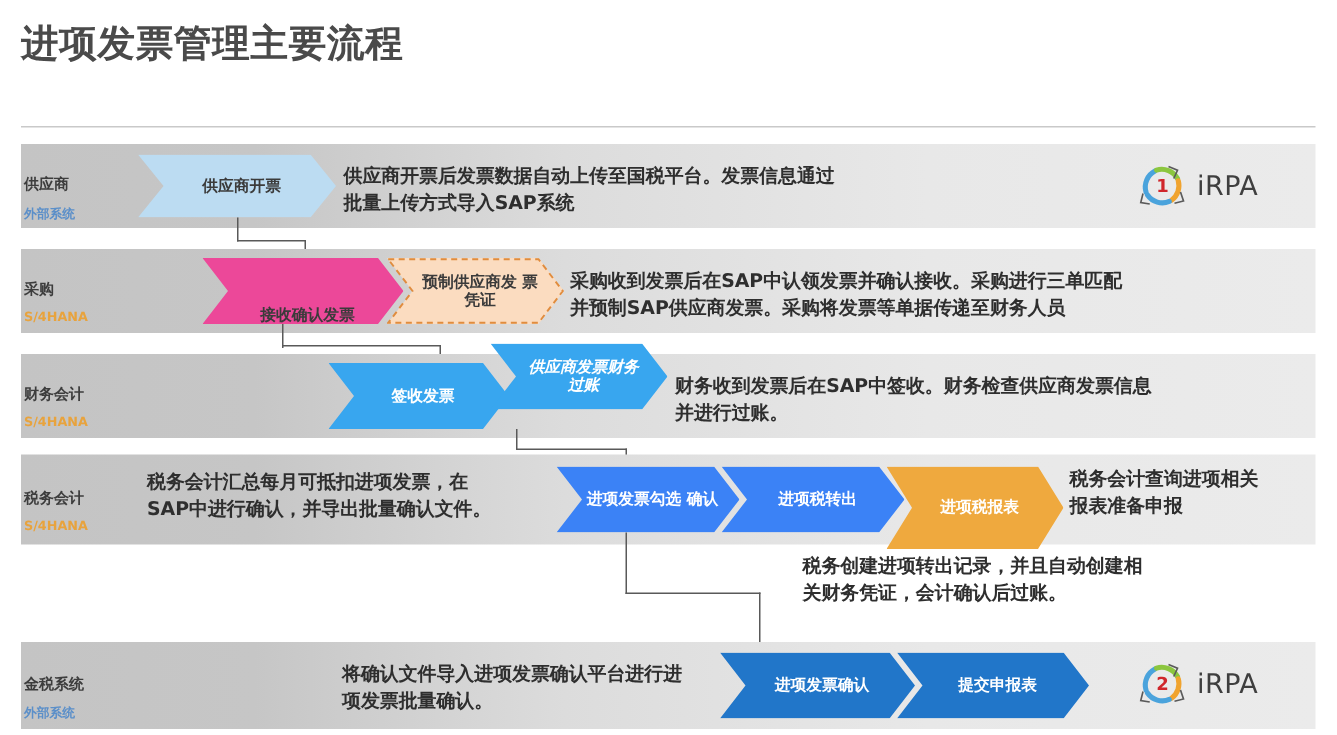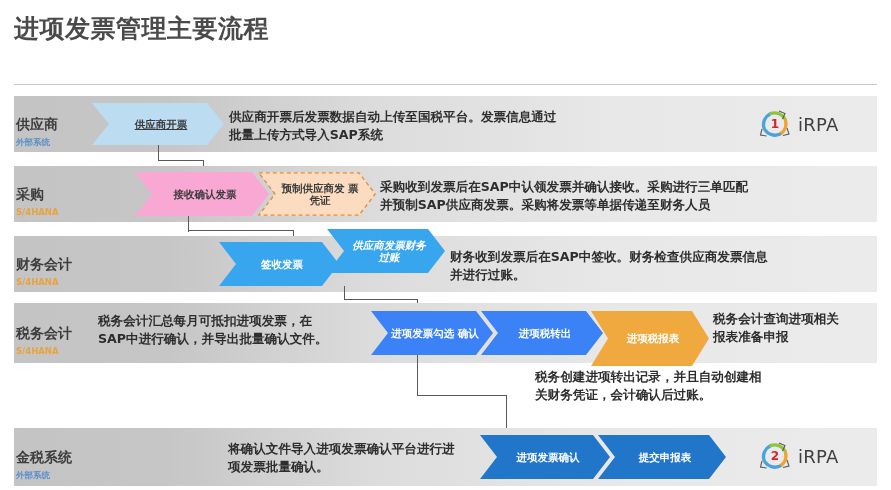--- a/index.html
+++ b/index.html
@@ -41,21 +41,21 @@
   }
   .lane.l1 { top: 96px;  height: 56px; }
   .lane.l2 { top: 166px; height: 56px; }
   .lane.l3 { top: 236px; height: 56px; }
   .lane.l4 { top: 303px; height: 60px; }
   .lane.l5 { top: 428px; height: 58px; }
 
   .lane-title {
     position: absolute;
     left: 16px;
-    font-size: 14px;
+    font-size: 10px;
     font-weight: bold;
     color: #3d3d3d;
     white-space: nowrap;
   }
   .lane-sub {
     position: absolute;
     left: 16px;
     font-size: 8.5px;
     font-weight: bold;
     white-space: nowrap;
@@ -71,22 +71,22 @@
     justify-content: center;
     text-align: center;
     font-size: 10.5px;
     font-weight: bold;
     line-height: 1.15;
     color: #ffffff;
     box-sizing: border-box;
     padding: 0 14px 0 20px;
     clip-path: polygon(0 0, calc(100% - 17px) 0, 100% 50%, calc(100% - 17px) 100%, 0 100%, 17px 50%);
   }
-  .chev.lightblue { background: #bcdcf2; color: #3b3b3b; font-weight: bold; text-decoration: underline; }
-  .chev.peach     { background: #f9a8d4; color: #3b3b3b; }
+  .chev.lightblue { background: #bcdcf2; color: #3b3b3b; font-weight: bold; }
+  .chev.peach     { background: #ec4899; color: #3b3b3b; align-items: flex-end; }
   .chev.peach-dash{
     background: #fbdcc0; color: #3b3b3b;
     filter: drop-shadow(0.6px 0 0 #e8a060) drop-shadow(-0.6px 0 0 #e8a060);
   }
   .chev.brightblue { background: #38a6ef; }
   .chev.midblue    { background: #3b82f6; }
   .chev.orange     { background: #efa93e; }
   .chev.deepblue   { background: #2176c9; }
 
   .dash-overlay {

